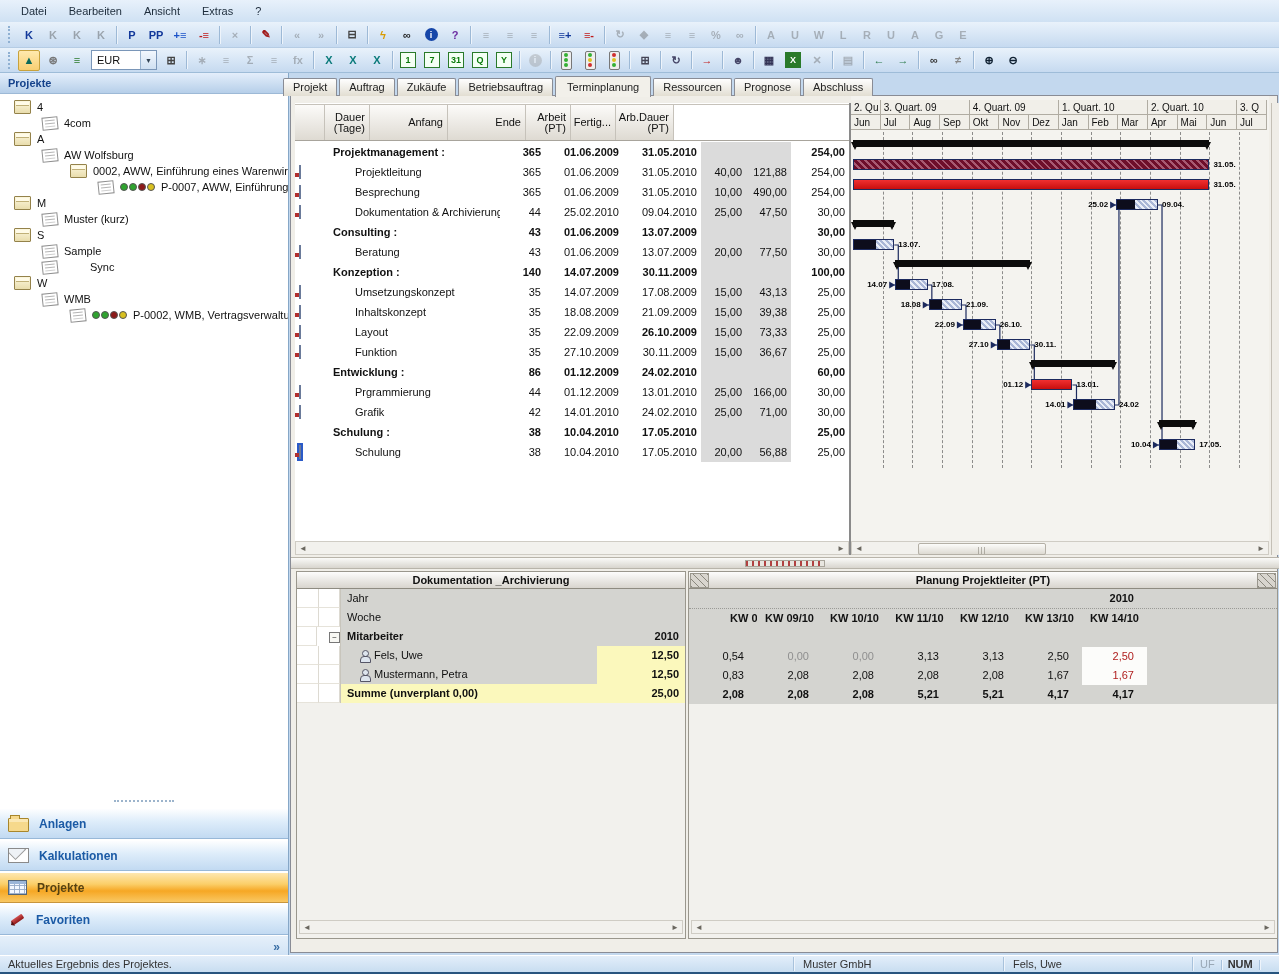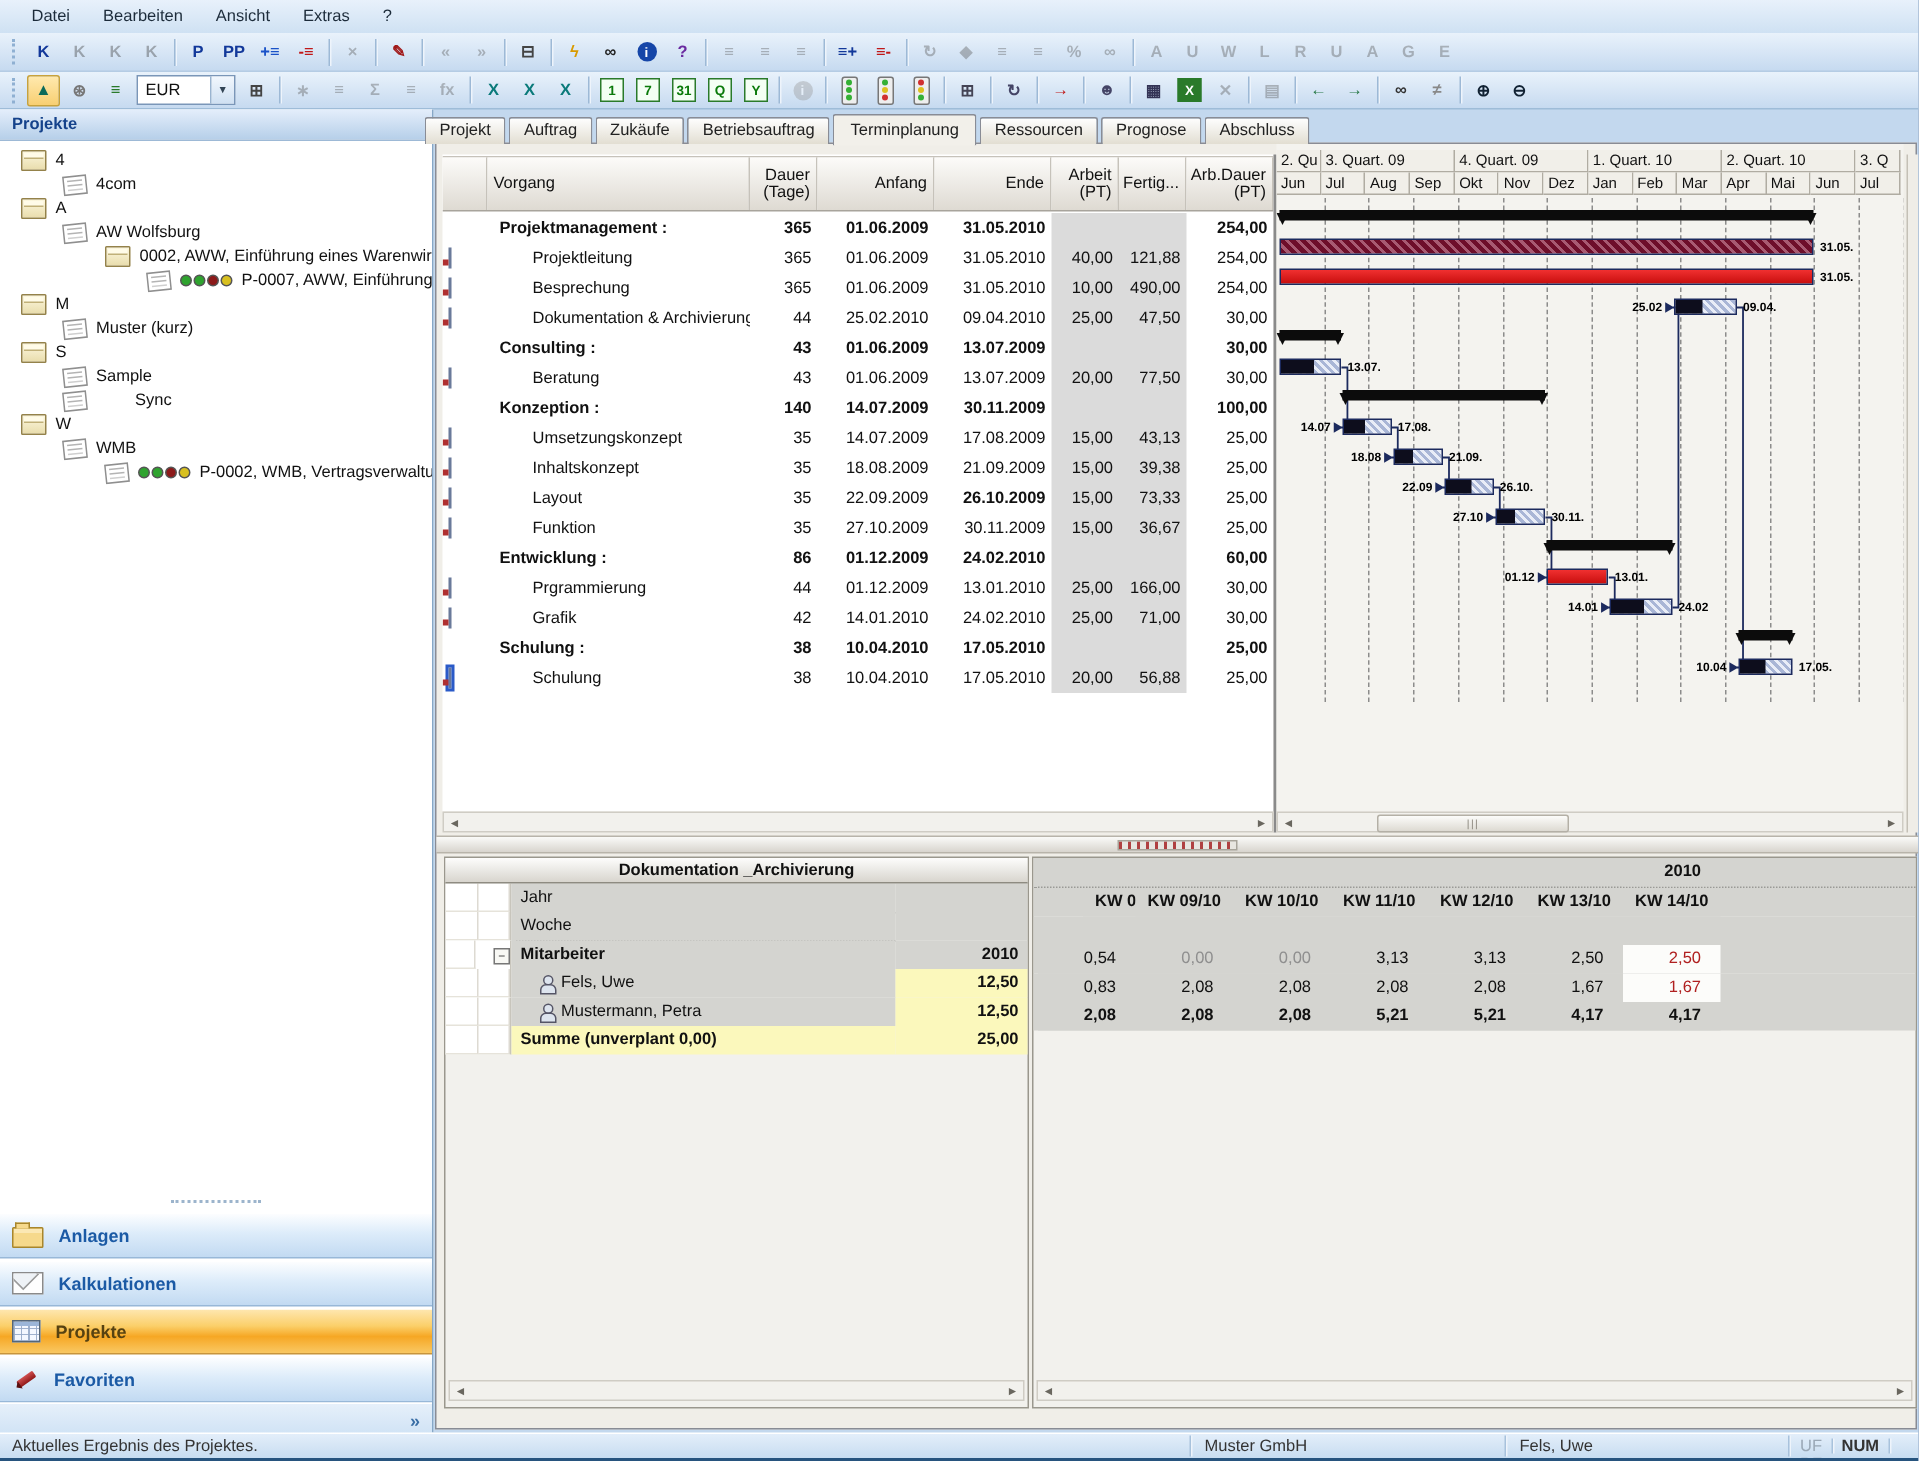--- a/index.html
+++ b/index.html
@@ -405,25 +405,20 @@
     </div>
 
   <div id="mainpanel">
     <div id="ttable">
       <div id="thead">
           <div class="th" style="width: 30px; flex: 0 0 30px;">
             <div>
               <div></div>
             </div>
           </div>
-          <div class="th l" style="width: 175px; flex: 0 0 175px;">
-            <div>
-              <div>Vorgang</div>
-            </div>
-          </div>
           <div class="th" style="width: 45px; flex: 0 0 45px;">
             <div>
               <div>Dauer</div>
               <div>(Tage)</div>
             </div>
           </div>
           <div class="th" style="width: 78px; flex: 0 0 78px;">
             <div>
               <div>Anfang</div>
             </div>
@@ -816,20 +811,25 @@
             <div class="bval yellow">25,00</div>
           </div>
         </div>
       <div class="hscroll" style="left:2px;top:348px;width:384px;">
         <span class="arr">◄</span>
         <span class="arr">►</span>
       </div>
     </div>
 
     <div id="br" class="bpanel">
+      <div class="bh">
+        <div class="handle" style="left:1px;"></div>
+        <span>Planung Projektleiter (PT)</span>
+        <div class="handle" style="right:1px;"></div>
+      </div>
       <div id="brbody">
           <div style="position: relative; height: 19px; background: rgb(212, 212, 208); border-bottom: 1px dotted rgb(154, 154, 150);">
             <div class="kwcell" style="position: absolute; left: 393px; width: 65px; font-weight: bold;">2010</div>
           </div>
           <div style="position: relative; height: 19px; background: rgb(212, 212, 208);">
             <div class="kwcell kwhead" style="position: absolute; left: 3px; width: 65px; margin-left: 30px;">KW 08/10</div>
             <div class="kwcell kwhead" style="position: absolute; left: 68px; width: 65px;">KW 09/10</div>
             <div class="kwcell kwhead" style="position: absolute; left: 133px; width: 65px;">KW 10/10</div>
             <div class="kwcell kwhead" style="position: absolute; left: 198px; width: 65px;">KW 11/10</div>
             <div class="kwcell kwhead" style="position: absolute; left: 263px; width: 65px;">KW 12/10</div>

